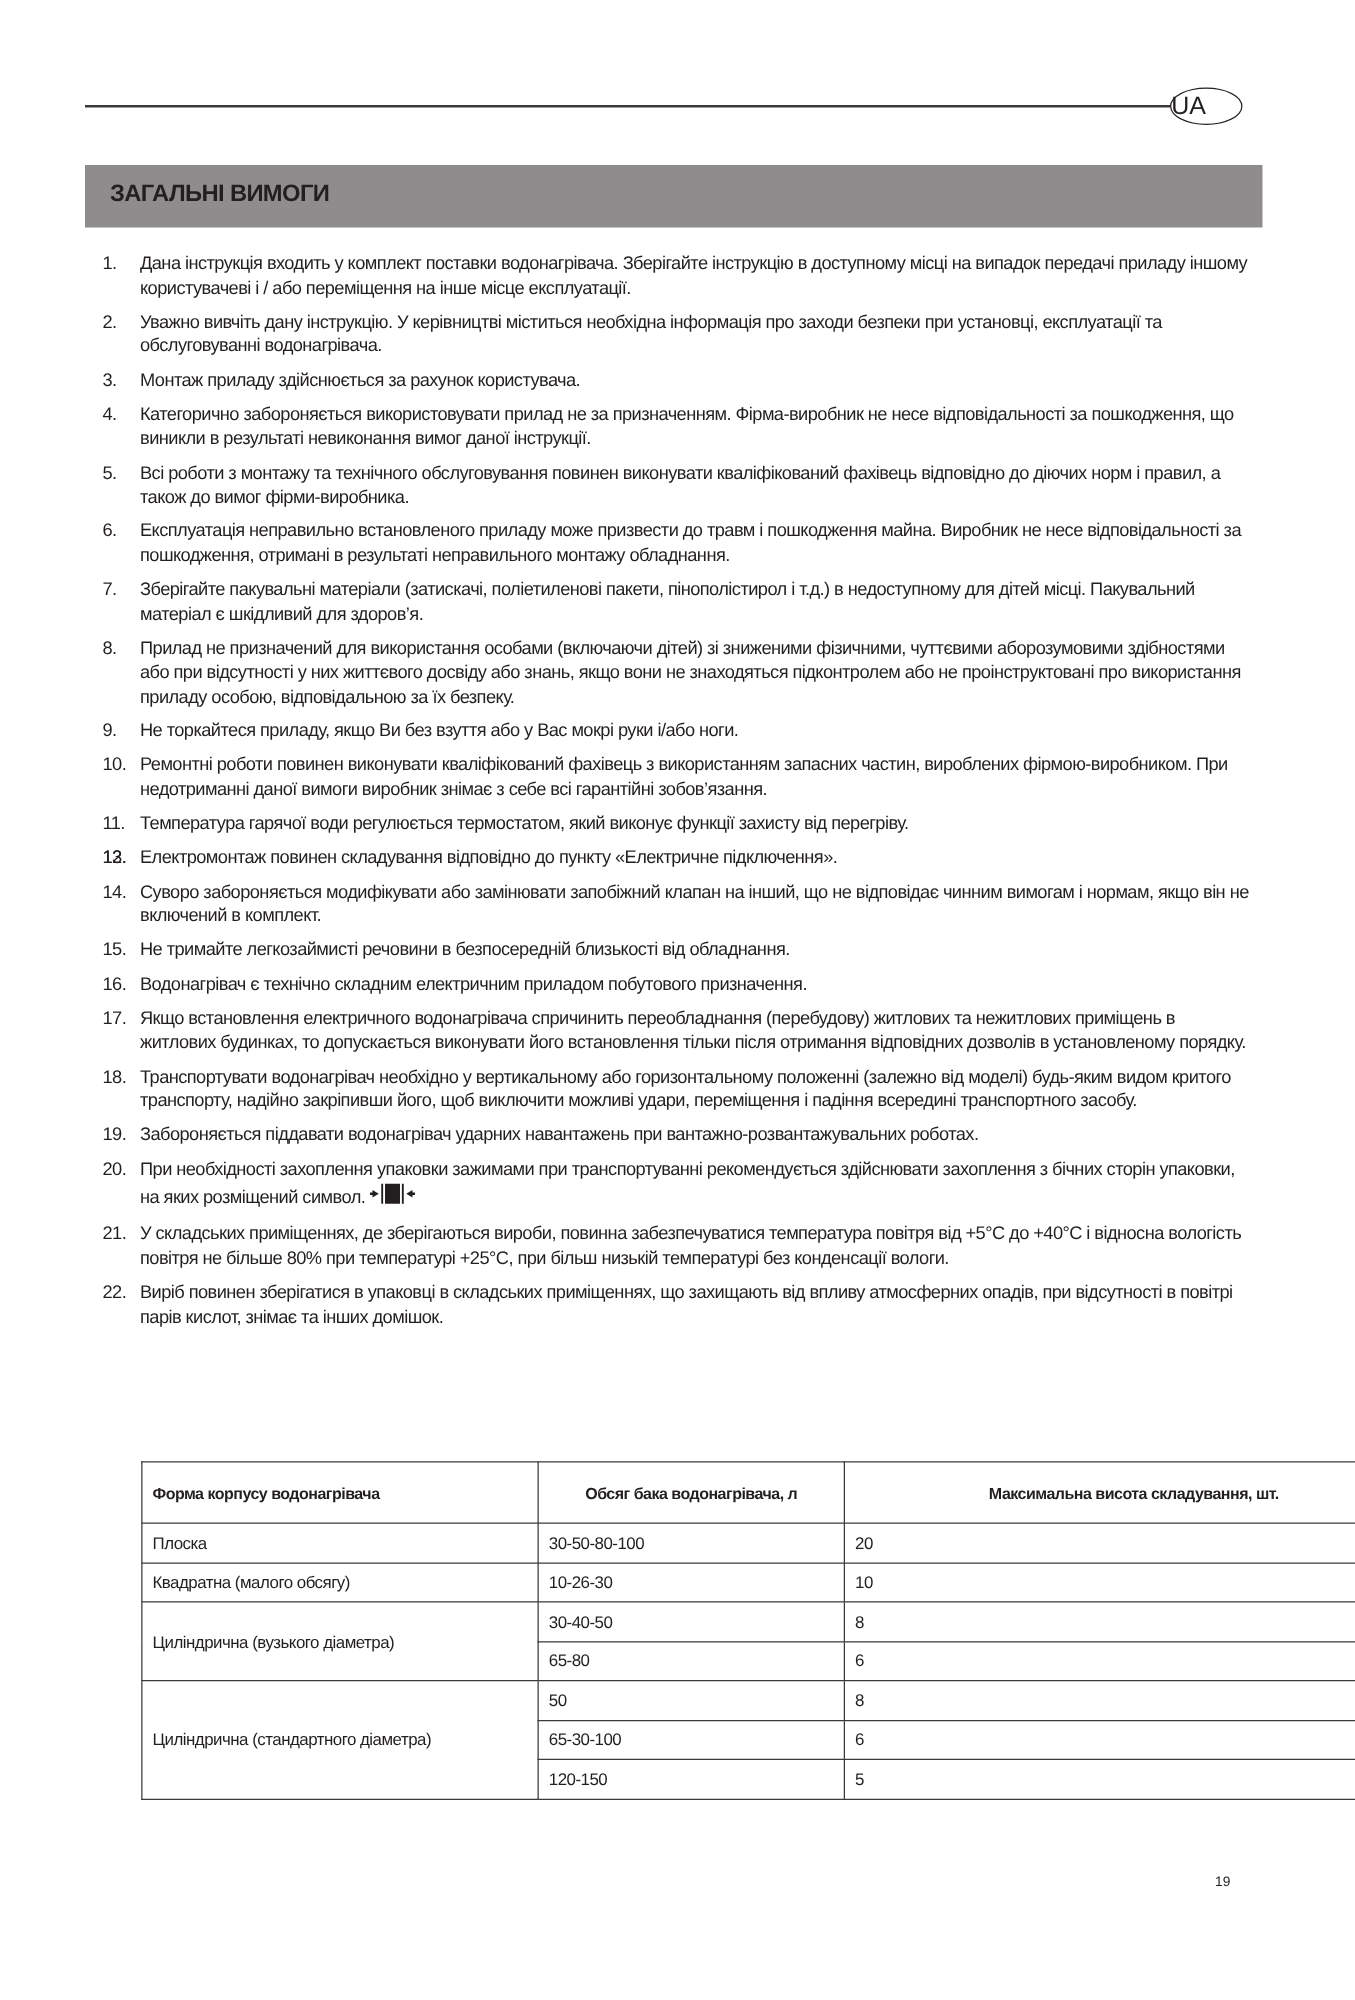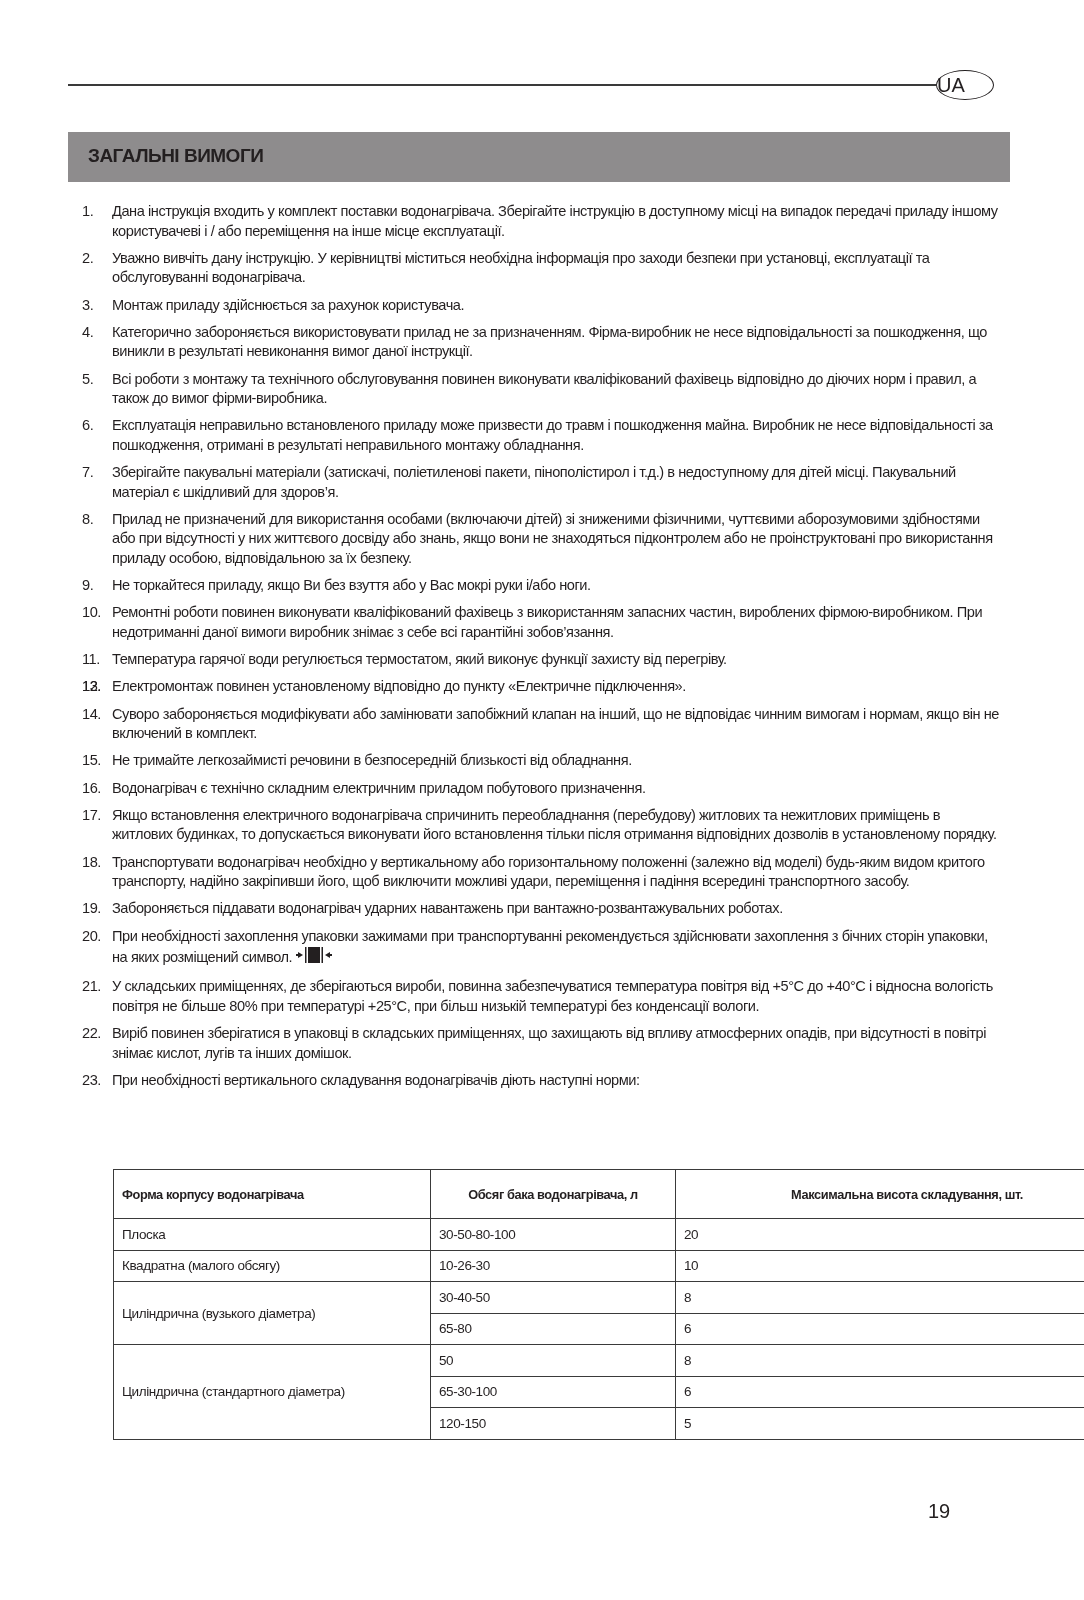--- a/index.html
+++ b/index.html
@@ -15,21 +15,21 @@
   .req-num { position: absolute; left: 0; top: 0; }
   .symbol-icon { display: inline-block; vertical-align: middle; margin-left: 4px; }
   table.storage { position: absolute; left: 113px; top: 1169px; width: 1026px; border-collapse: collapse; font-size: 13.5px; letter-spacing: -0.4px; }
   table.storage td, table.storage th { border: 1.5px solid #3a3a3a; padding: 0 8px; }
   table.storage th { height: 48px; font-weight: bold; font-size: 12.8px; }
   table.storage th.c1 { text-align: left; width: 300px; }
   table.storage th.c2, table.storage th.c3 { text-align: center; }
   table.storage th.c2 { width: 228px; }
   table.storage td { height: 30.5px; }
   table.storage td.num { text-align: left; }
-  .page-number { position: absolute; left: 928px; top: 1500px; font-size: 20px; }
+  .page-number { position: absolute; left: 972px; top: 1500px; font-size: 11px; }
 </style>
 </head>
 <body>
 
 <div class="top-rule"></div>
 <div class="lang-badge">UA</div>
 
 <div class="section-header">
   <div class="section-title">ЗАГАЛЬНІ ВИМОГИ</div>
 </div>
@@ -40,39 +40,38 @@
     <li class="req-item"><span class="req-num">3.</span><span>Монтаж приладу здійснюється за рахунок користувача.</span></li>
     <li class="req-item"><span class="req-num">4.</span><span>Категорично забороняється використовувати прилад не за призначенням. Фірма-виробник не несе відповідальності за пошкодження, що виникли в результаті невиконання вимог даної інструкції.</span></li>
     <li class="req-item"><span class="req-num">5.</span><span>Всі роботи з монтажу та технічного обслуговування повинен виконувати кваліфікований фахівець відповідно до діючих норм і правил, а також до вимог фірми-виробника.</span></li>
     <li class="req-item"><span class="req-num">6.</span><span>Експлуатація неправильно встановленого приладу може призвести до травм і пошкодження майна. Виробник не несе відповідальності за пошкодження, отримані в результаті неправильного монтажу обладнання.</span></li>
     <li class="req-item"><span class="req-num">7.</span><span>Зберігайте пакувальні матеріали (затискачі, поліетиленові пакети, пінополістирол і т.д.) в недоступному для дітей місці. Пакувальний матеріал є шкідливий для здоров’я.</span></li>
     <li class="req-item"><span class="req-num">8.</span><span>Прилад не призначений для використання особами (включаючи дітей) зі зниженими фізичними, чуттєвими аборозумовими здібностями або при відсутності у них життєвого досвіду або знань, якщо вони не знаходяться підконтролем або не проінструктовані про використання приладу особою, відповідальною за їх безпеку.</span></li>
     <li class="req-item"><span class="req-num">9.</span><span>Не торкайтеся приладу, якщо Ви без взуття або у Вас мокрі руки і/або ноги.</span></li>
     <li class="req-item"><span class="req-num">10.</span><span>Ремонтні роботи повинен виконувати кваліфікований фахівець з використанням запасних частин, вироблених фірмою-виробником. При недотриманні даної вимоги виробник знімає з себе всі гарантійні зобов’язання.</span></li>
     <li class="req-item"><span class="req-num">11.</span><span>Температура гарячої води регулюється термостатом, який виконує функції захисту від перегріву.</span></li>
     <li class="req-item"><span class="req-num">12.</span></li>
-    <li class="req-item"><span class="req-num">13.</span><span>Електромонтаж повинен установленому відповідно до пункту «Електричне підключення».</span></li>
+    <li class="req-item"><span class="req-num">13.</span><span>Електромонтаж повинен складування відповідно до пункту «Електричне підключення».</span></li>
     <li class="req-item"><span class="req-num">14.</span><span>Суворо забороняється модифікувати або замінювати запобіжний клапан на інший, що не відповідає чинним вимогам і нормам, якщо він не включений в комплект.</span></li>
     <li class="req-item"><span class="req-num">15.</span><span>Не тримайте легкозаймисті речовини в безпосередній близькості від обладнання.</span></li>
     <li class="req-item"><span class="req-num">16.</span><span>Водонагрівач є технічно складним електричним приладом побутового призначення.</span></li>
     <li class="req-item"><span class="req-num">17.</span><span>Якщо встановлення електричного водонагрівача спричинить переобладнання (перебудову) житлових та нежитлових приміщень в житлових будинках, то допускається виконувати його встановлення тільки після отримання відповідних дозволів в установленому порядку.</span></li>
     <li class="req-item"><span class="req-num">18.</span><span>Транспортувати водонагрівач необхідно у вертикальному або горизонтальному положенні (залежно від моделі) будь-яким видом критого транспорту, надійно закріпивши його, щоб виключити можливі удари, переміщення і падіння всередині транспортного засобу.</span></li>
     <li class="req-item"><span class="req-num">19.</span><span>Забороняється піддавати водонагрівач ударних навантажень при вантажно-розвантажувальних роботах.</span></li>
     <li class="req-item"><span class="req-num">20.</span><span>При необхідності захоплення упаковки зажимами при транспортуванні рекомендується здійснювати захоплення з бічних сторін упаковки, на яких розміщений символ.</span><span class="symbol-icon"><svg width="36" height="18" viewBox="0 0 36 18">
           <polygon points="2,6 7,9 2,12" fill="#231f20"></polygon>
           <rect x="0" y="8" width="4" height="2" fill="#231f20"></rect>
           <rect x="9" y="1" width="1.5" height="16" fill="#231f20"></rect>
           <rect x="12" y="1" width="12" height="16" fill="#231f20"></rect>
           <rect x="25.5" y="1" width="1.5" height="16" fill="#231f20"></rect>
           <polygon points="34,6 29,9 34,12" fill="#231f20"></polygon>
           <rect x="32" y="8" width="4" height="2" fill="#231f20"></rect>
         </svg></span></li>
     <li class="req-item"><span class="req-num">21.</span><span>У складських приміщеннях, де зберігаються вироби, повинна забезпечуватися температура повітря від +5°С до +40°С і відносна вологість повітря не більше 80% при температурі +25°С, при більш низькій температурі без конденсації вологи.</span></li>
-    <li class="req-item"><span class="req-num">22.</span><span>Виріб повинен зберігатися в упаковці в складських приміщеннях, що захищають від впливу атмосферних опадів, при відсутності в повітрі знімає кислот, лугів та інших домішок.</span></li>
-    <li class="req-item"><span class="req-num">23.</span><span>При необхідності вертикального складування водонагрівачів діють наступні норми:</span></li>
+    <li class="req-item"><span class="req-num">22.</span><span>Виріб повинен зберігатися в упаковці в складських приміщеннях, що захищають від впливу атмосферних опадів, при відсутності в повітрі парів кислот, знімає та інших домішок.</span></li>
   </ol>
 
 <table class="storage">
   <thead>
     <tr>
       <th class="c1">Форма корпусу водонагрівача</th>
       <th class="c2">Обсяг бака водонагрівача, л</th>
       <th class="c3">Максимальна висота складування, шт.</th>
     </tr>
   </thead>

